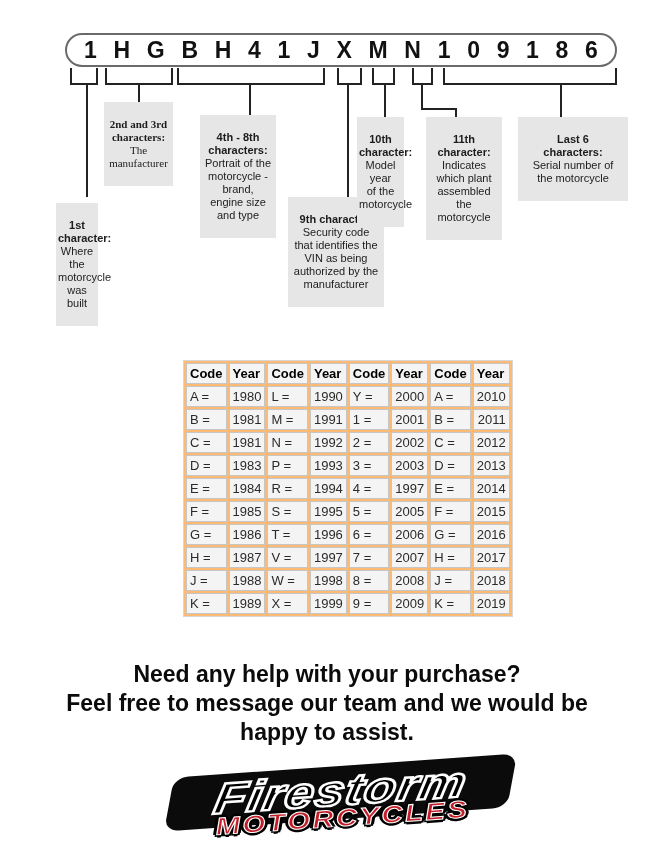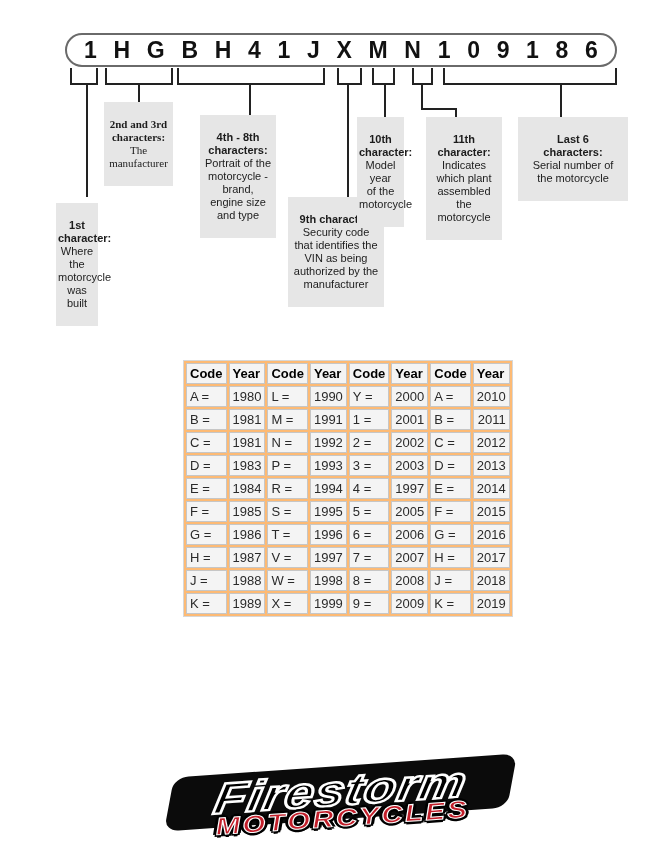--- a/index.html
+++ b/index.html
@@ -286,20 +286,23 @@
           <td class="code">X =</td>
           <td class="year">1999</td>
           <td class="code">9 =</td>
           <td class="year">2009</td>
           <td class="code">K =</td>
           <td class="year">2019</td>
         </tr>
       </tbody>
   </table>
 
+  <div class="help-message">Need any help with your purchase?
+Feel free to message our team and we would be
+happy to assist.</div>
 
   <div class="brand-logo">
     <span class="logo-plate" style="background: rgb(11, 11, 11);">
       <span class="logo-wordmark">Firestorm</span>
     </span>
     <div class="logo-subtitle" style="color: rgb(194, 30, 42);">MOTORCYCLES</div>
   </div>
 
 </div>
 

